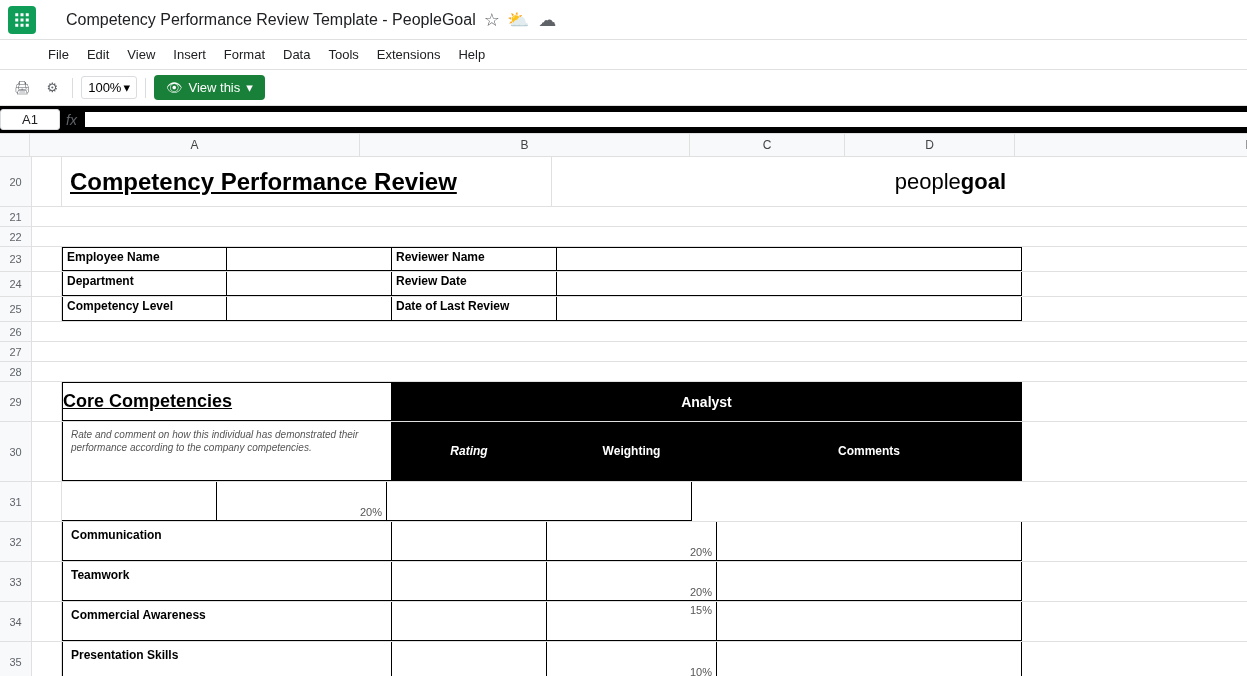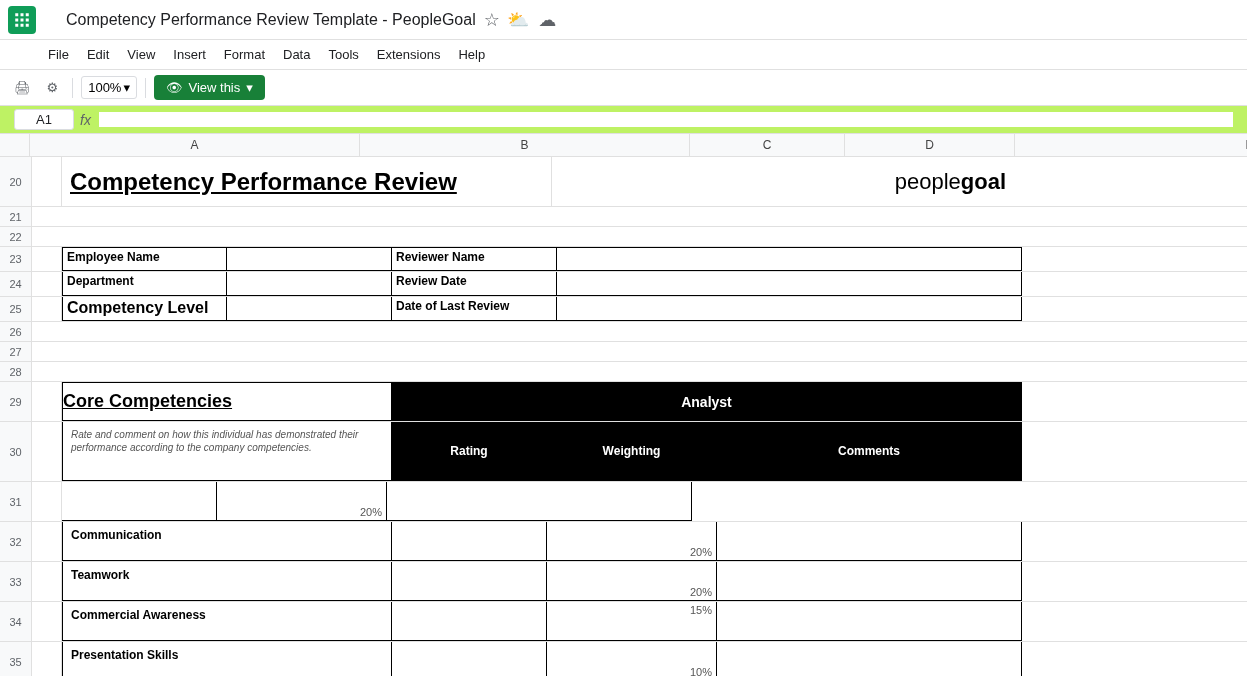--- a/index.html
+++ b/index.html
@@ -91,23 +91,23 @@
       width: 1px; height: 20px;
       background: #dadce0;
       margin: 0 4px;
     }
 
     
     #formula-bar {
       display: flex;
       align-items: center;
       height: 28px;
-      padding: 0 14px;
+      padding: 0 0;
       border-bottom: 1px solid #e0e0e0;
-      background: #bef264;
+      background: #000000;
       font-size: 13px;
     }
     #cell-ref {
       width: 60px;
       border: 1px solid #dadce0;
       border-radius: 3px;
       padding: 2px 6px;
       font-size: 13px;
       color: #202124;
       text-align: center;
@@ -377,21 +377,21 @@
       <div class="cell" style="width:165px;min-width:165px;border:1px solid #000;border-top:none;border-left:none;"></div>
       <div class="cell" style="width:165px;min-width:165px;border:1px solid #000;border-top:none;border-left:none;font-weight:bold;font-size:12px;">
         <span>Review Date</span>
       </div>
       <div class="cell" style="width:465px;min-width:465px;border:1px solid #000;border-top:none;border-left:none;border-right:1px solid #000;"></div>
     </div>
 
     <div class="merged-row rh-25">
       <div class="row-num-cell">25</div>
       <div class="cell" style="width:30px;min-width:30px;border-right:1px solid #e0e0e0;"></div>
-      <div class="cell" style="width:165px;min-width:165px;border:1px solid #000;border-top:none;font-weight:bold;font-size:16px;">
+      <div class="cell" style="width:165px;min-width:165px;border:1px solid #000;border-top:none;font-weight:bold;font-size:12px;">
         <span>Competency Level</span>
       </div>
       <div class="cell" style="width:165px;min-width:165px;border:1px solid #000;border-top:none;border-left:none;"></div>
       <div class="cell" style="width:165px;min-width:165px;border:1px solid #000;border-top:none;border-left:none;font-weight:bold;font-size:12px;">
         <span>Date of Last Review</span>
       </div>
       <div class="cell" style="width:465px;min-width:465px;border:1px solid #000;border-top:none;border-left:none;border-right:1px solid #000;"></div>
     </div>
 
     <div class="merged-row rh-20">
@@ -420,21 +420,21 @@
         <span>Analyst</span>
       </div>
     </div>
 
     <div class="merged-row rh-60">
       <div class="row-num-cell">30</div>
       <div class="cell" style="width:30px;min-width:30px;border-right:1px solid #e0e0e0;"></div>
       <div class="cell" style="width:330px;min-width:330px;border:1px solid #000;border-top:none;padding:6px 8px;align-items:flex-start;">
         <span class="rate-comment">Rate and comment on how this individual has demonstrated their performance according to the company competencies.</span>
       </div>
-      <div class="sub-header" style="width:155px;min-width:155px;border:1px solid #000;border-top:none;border-left:none;">
+      <div class="sub-header" style="width:155px;min-width:155px;border:1px solid #000;border-top:none;border-left:none;font-style:italic;">
         <span>Rating</span>
       </div>
       <div class="sub-header" style="width:170px;min-width:170px;border:1px solid #000;border-top:none;border-left:none;">
         <span>Weighting</span>
       </div>
       <div class="sub-header" style="width:305px;min-width:305px;border:1px solid #000;border-top:none;border-left:none;">
         <span>Comments</span>
       </div>
     </div>
 

